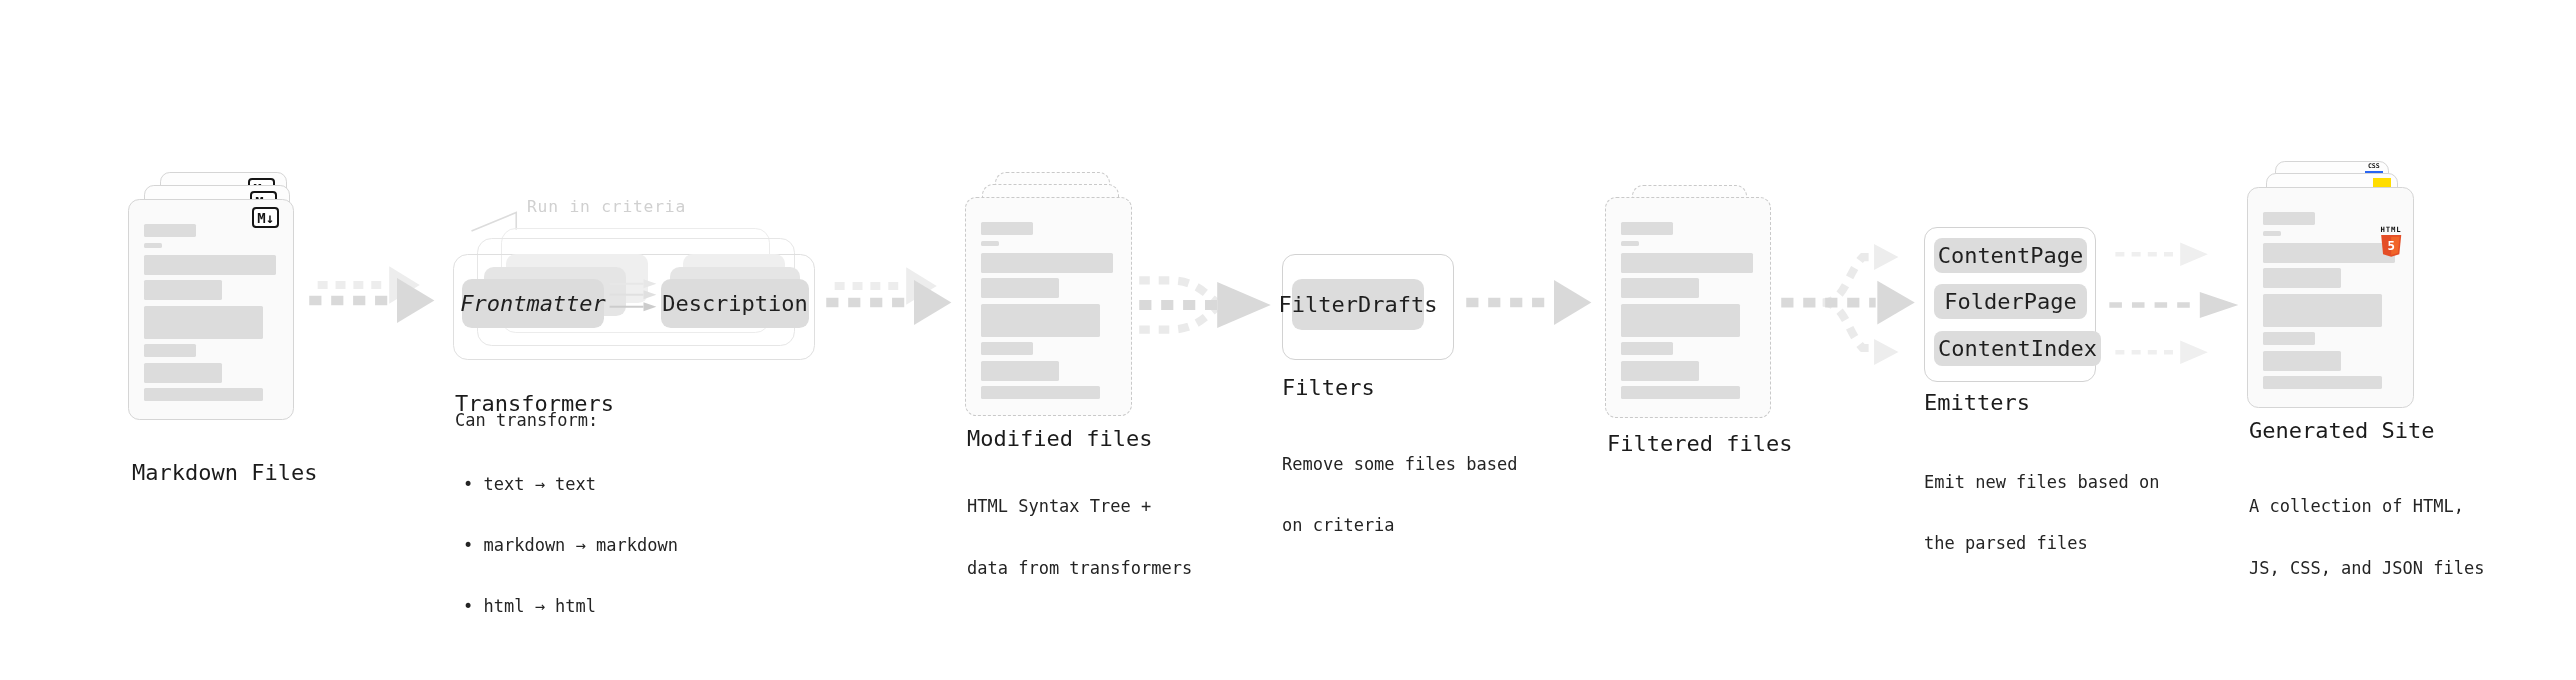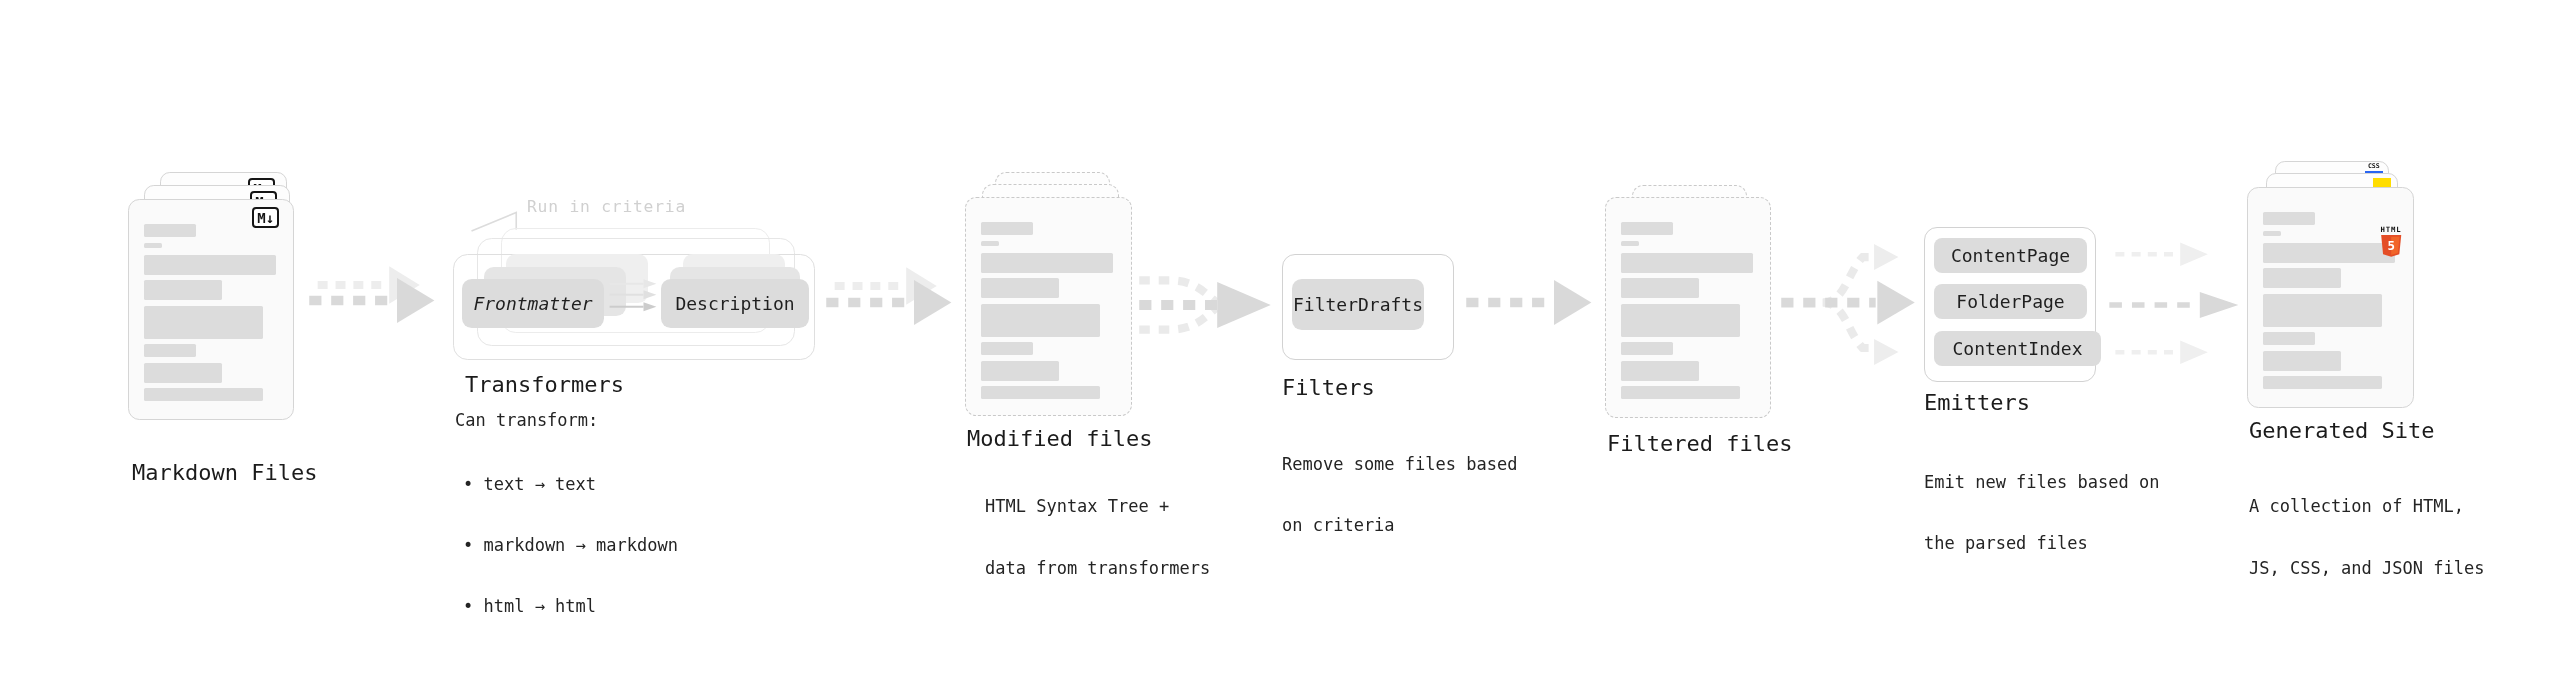--- a/index.html
+++ b/index.html
@@ -30,21 +30,21 @@
   .css-word{font-size:6.5px;font-weight:bold;color:#111;line-height:7.3px;display:block;}
   .css-underline{width:18px;height:3.3px;background:#2965f1;margin:0.8px auto 0;}
   .js-icon{position:absolute;width:18px;height:9px;background:#ffdd00;}
 
   
   .outline{position:absolute;border:1.6px solid #dfdfdf;border-radius:14.6px;box-sizing:border-box;background:transparent;}
   .outline.mid{border-color:#e6e6e6;}
   .outline.backmost{border-color:#ececec;}
   .outline.strong{border-color:#d2d2d2;border-radius:13px;}
   .gbox{position:absolute;background:#dcdcdc;border-radius:9.8px;display:flex;align-items:center;justify-content:center;
-        font-size:18px;color:#1f1f1f;box-sizing:border-box;white-space:pre;}
+        font-size:22px;color:#1f1f1f;box-sizing:border-box;white-space:pre;}
   .gbox.ghost1{background:#e5e5e5;}
   .gbox.ghost2{background:#efefef;}
 
   
   .h{position:absolute;font-size:22px;line-height:1.2;color:#1b1b1b;white-space:pre;}
   .sub{position:absolute;font-size:17px;color:#242424;white-space:pre;}
   .sub div{line-height:21px;}
   .sub.lh27 div{line-height:22px;}
   .annotation{position:absolute;font-size:16.3px;color:#d0d0d0;white-space:pre;letter-spacing:0.8px;}
 
@@ -120,21 +120,21 @@
         <polygon points="44,1.5 44,12.5 60,7" fill="#e0e0e0"></polygon>
     </svg>
     <svg class="smallarrow" style="left:608px;top:301px;width:50px;height:11.4px;" viewBox="0 0 62 14">
       <line x1="2" y1="7" x2="44" y2="7" stroke="#cccccc"></line>
         <polygon points="44,1.5 44,12.5 60,7" fill="#cccccc"></polygon>
     </svg>
 
     <div class="gbox" style="left:462px;top:279px;width:142px;height:49px;font-style:italic;">Frontmatter</div>
     <div class="gbox" style="left:661px;top:279px;width:148px;height:49px;">Description</div>
 
-    <div class="h" style="left:455px;top:372px;margin-left:10px;">Transformers</div>
+    <div class="h" style="left:455px;top:391px;">Transformers</div>
     <div class="sub" style="left:455px;top:410px;">Can transform:</div>
     <div class="sub" style="left:463px;top:434px;">
       <div>• text → text</div>
       <div>• markdown → markdown</div>
       <div>• html → html</div>
     </div>
   </div>
 
   <svg class="arrow ghost" style="left:832px;top:260px;width:106px;height:52px;" viewBox="0 0 160 78" preserveAspectRatio="none">
     <line class="dash" x1="4" y1="39" x2="112" y2="39"></line>
@@ -152,21 +152,21 @@
       <div class="sk sk1"></div>
       <div class="sk sk2"></div>
       <div class="sk sk3"></div>
       <div class="sk sk4"></div>
       <div class="sk sk5"></div>
       <div class="sk sk6"></div>
       <div class="sk sk7"></div>
       <div class="sk sk8"></div>
     </div>
     <div class="h" style="left:967px;top:426px;">Modified files</div>
-    <div class="sub lh27" style="left:967px;top:455px;margin-left:18px;">
+    <div class="sub lh27" style="left:967px;top:455px;">
       <div>HTML Syntax Tree +</div>
       <div>data from transformers</div>
     </div>
   </div>
 
   <svg class="arrow" style="left:1136px;top:269px;width:138px;height:72px;" viewBox="0 0 170 88" preserveAspectRatio="none">
     <path class="curve" d="M4 14 H42 C70 14, 82 26, 98 40"></path>
     <path class="curve" d="M4 74 H42 C70 74, 82 62, 98 48"></path>
     <line class="dash" x1="4" y1="44" x2="100" y2="44"></line>
     <polygon class="head" points="100,16 100,72 166,44"></polygon>

